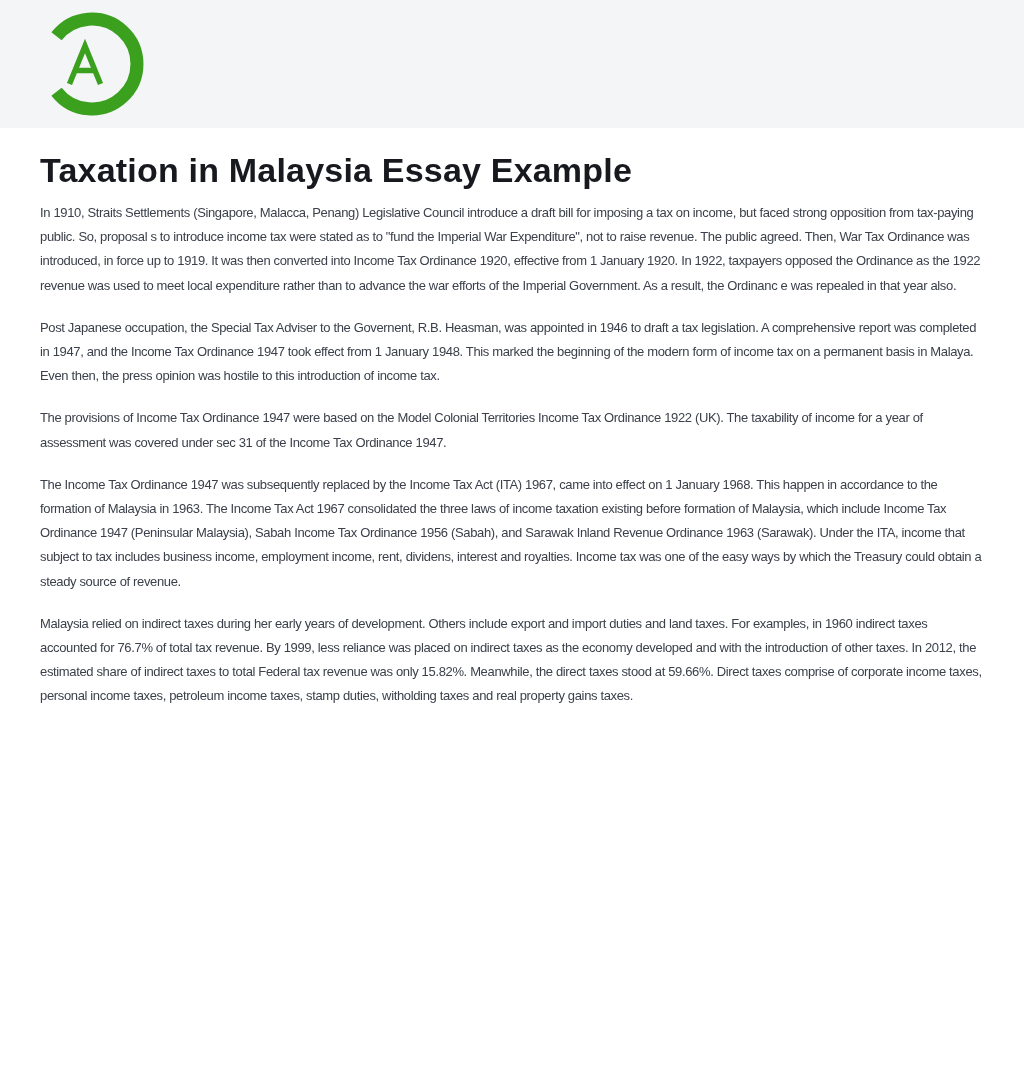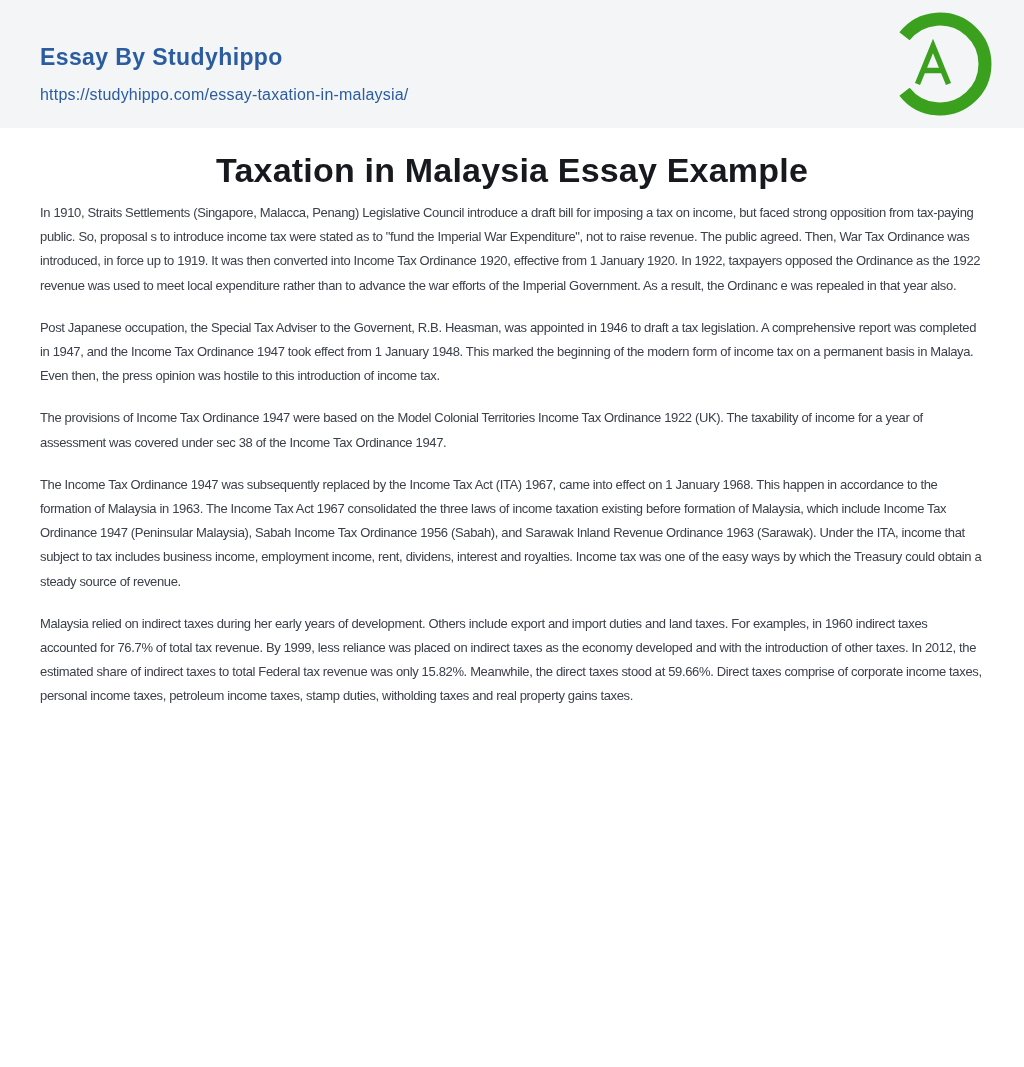--- a/index.html
+++ b/index.html
@@ -42,52 +42,47 @@
   .logo { width: 104px; height: 104px; flex: 0 0 auto; }
   .logo path { stroke: var(--logo_green, #3aa01e); }
   .content { padding: 22px 40px 0 40px; }
   .title {
     color: var(--title_color, #17191f);
     font-size: 34px;
     font-weight: bold;
     letter-spacing: 0.2px;
     line-height: 40px;
     margin-bottom: 11px;
-    text-align: center;
   }
   .article p {
     color: var(--body_color, #3b404a);
     font-size: 13px;
     letter-spacing: -0.35px;
     line-height: 24.2px;
     margin-bottom: 18px;
   }
 </style>
 </head>
 <body>
 
 <div class="page">
 
   <header class="header">
-    <div class="brand-block">
-      <div class="brand">Essay By Studyhippo</div>
-      <a class="site-url" href="#">https://studyhippo.com/essay-taxation-in-malaysia/</a>
-    </div>
     <div class="logo">
       <svg viewBox="0 0 104 104" width="104" height="104">
         <path d="M 16.5 24.3 A 45 45 0 1 1 16.5 79.7" fill="none" stroke-width="13" stroke-linecap="butt"></path>
         <path d="M 29.5 72 L 45 34 L 60.5 72 M 36 58.5 L 54 58.5" fill="none" stroke-width="5.5" stroke-linejoin="miter"></path>
       </svg>
     </div>
   </header>
 
   <main class="content">
     <h1 class="title">Taxation in Malaysia Essay Example</h1>
     <div class="article">
       <p>In 1910, Straits Settlements (Singapore, Malacca, Penang) Legislative Council introduce a draft bill for imposing a tax on income, but faced strong opposition from tax-paying public. So, proposal s to introduce income tax were stated as to "fund the Imperial War Expenditure", not to raise revenue. The public agreed. Then, War Tax Ordinance was introduced, in force up to 1919. It was then converted into Income Tax Ordinance 1920, effective from 1 January 1920. In 1922, taxpayers opposed the Ordinance as the 1922 revenue was used to meet local expenditure rather than to advance the war efforts of the Imperial Government. As a result, the Ordinanc e was repealed in that year also.</p>
       <p>Post Japanese occupation, the Special Tax Adviser to the Governent, R.B. Heasman, was appointed in 1946 to draft a tax legislation. A comprehensive report was completed in 1947, and the Income Tax Ordinance 1947 took effect from 1 January 1948. This marked the beginning of the modern form of income tax on a permanent basis in Malaya. Even then, the press opinion was hostile to this introduction of income tax.</p>
-      <p>The provisions of Income Tax Ordinance 1947 were based on the Model Colonial Territories Income Tax Ordinance 1922 (UK). The taxability of income for a year of assessment was covered under sec 38 of the Income Tax Ordinance 1947.</p>
+      <p>The provisions of Income Tax Ordinance 1947 were based on the Model Colonial Territories Income Tax Ordinance 1922 (UK). The taxability of income for a year of assessment was covered under sec 31 of the Income Tax Ordinance 1947.</p>
       <p>The Income Tax Ordinance 1947 was subsequently replaced by the Income Tax Act (ITA) 1967, came into effect on 1 January 1968. This happen in accordance to the formation of Malaysia in 1963. The Income Tax Act 1967 consolidated the three laws of income taxation existing before formation of Malaysia, which include Income Tax Ordinance 1947 (Peninsular Malaysia), Sabah Income Tax Ordinance 1956 (Sabah), and Sarawak Inland Revenue Ordinance 1963 (Sarawak). Under the ITA, income that subject to tax includes business income, employment income, rent, dividens, interest and royalties. Income tax was one of the easy ways by which the Treasury could obtain a steady source of revenue.</p>
       <p>Malaysia relied on indirect taxes during her early years of development. Others include export and import duties and land taxes. For examples, in 1960 indirect taxes accounted for 76.7% of total tax revenue. By 1999, less reliance was placed on indirect taxes as the economy developed and with the introduction of other taxes. In 2012, the estimated share of indirect taxes to total Federal tax revenue was only 15.82%. Meanwhile, the direct taxes stood at 59.66%. Direct taxes comprise of corporate income taxes, personal income taxes, petroleum income taxes, stamp duties, witholding taxes and real property gains taxes.</p>
     </div>
   </main>
 
 </div>
 
 </body></html>

